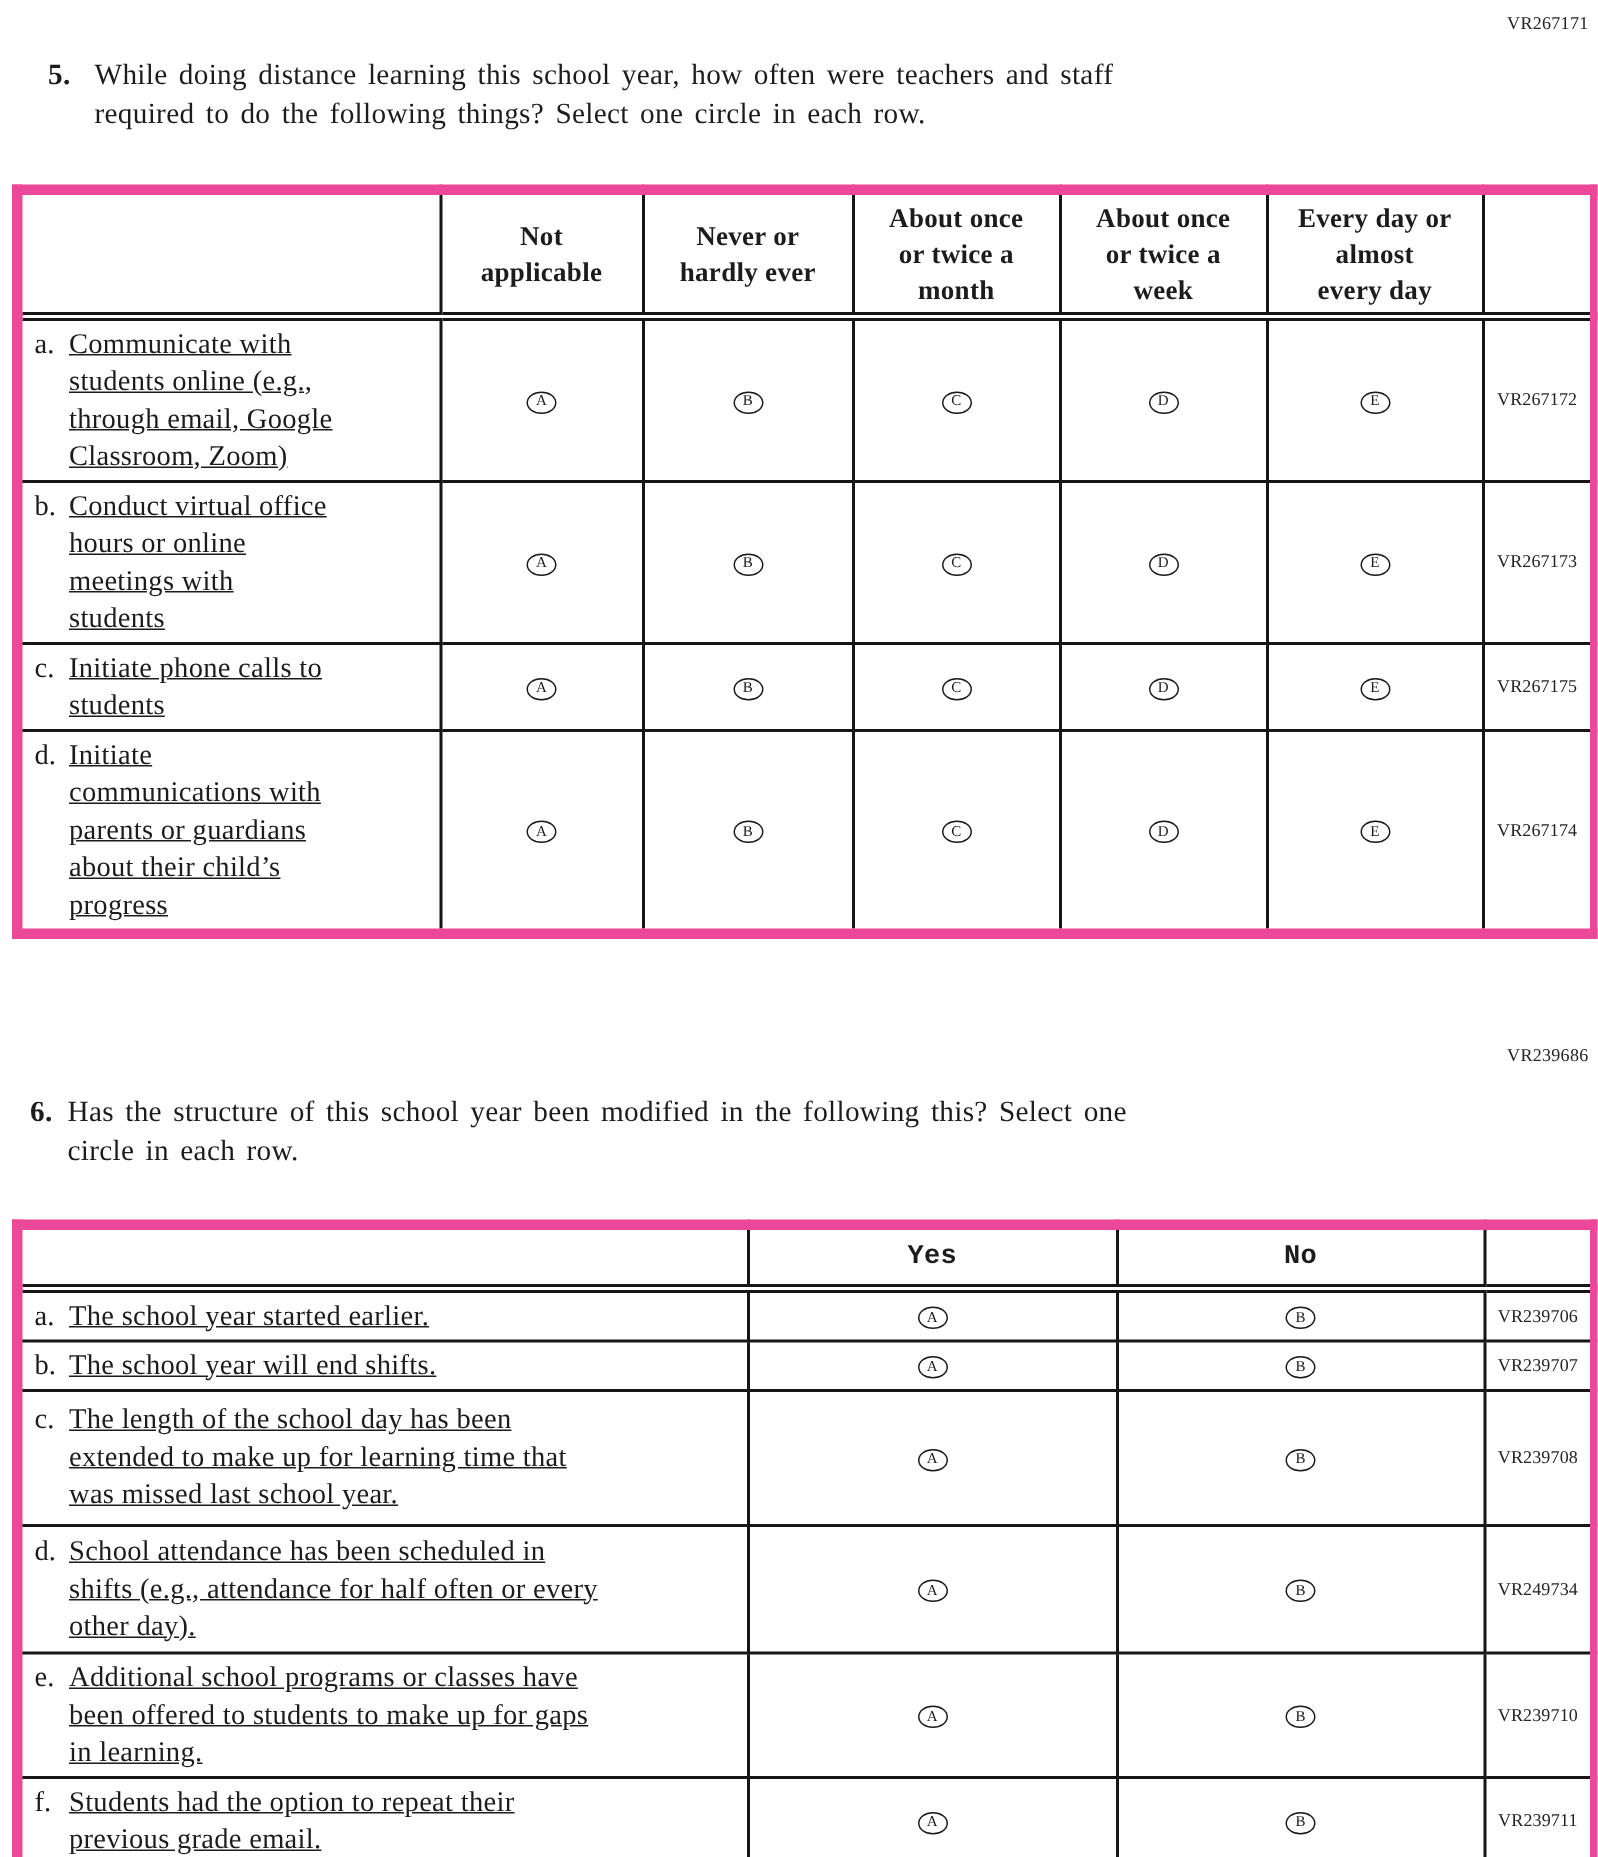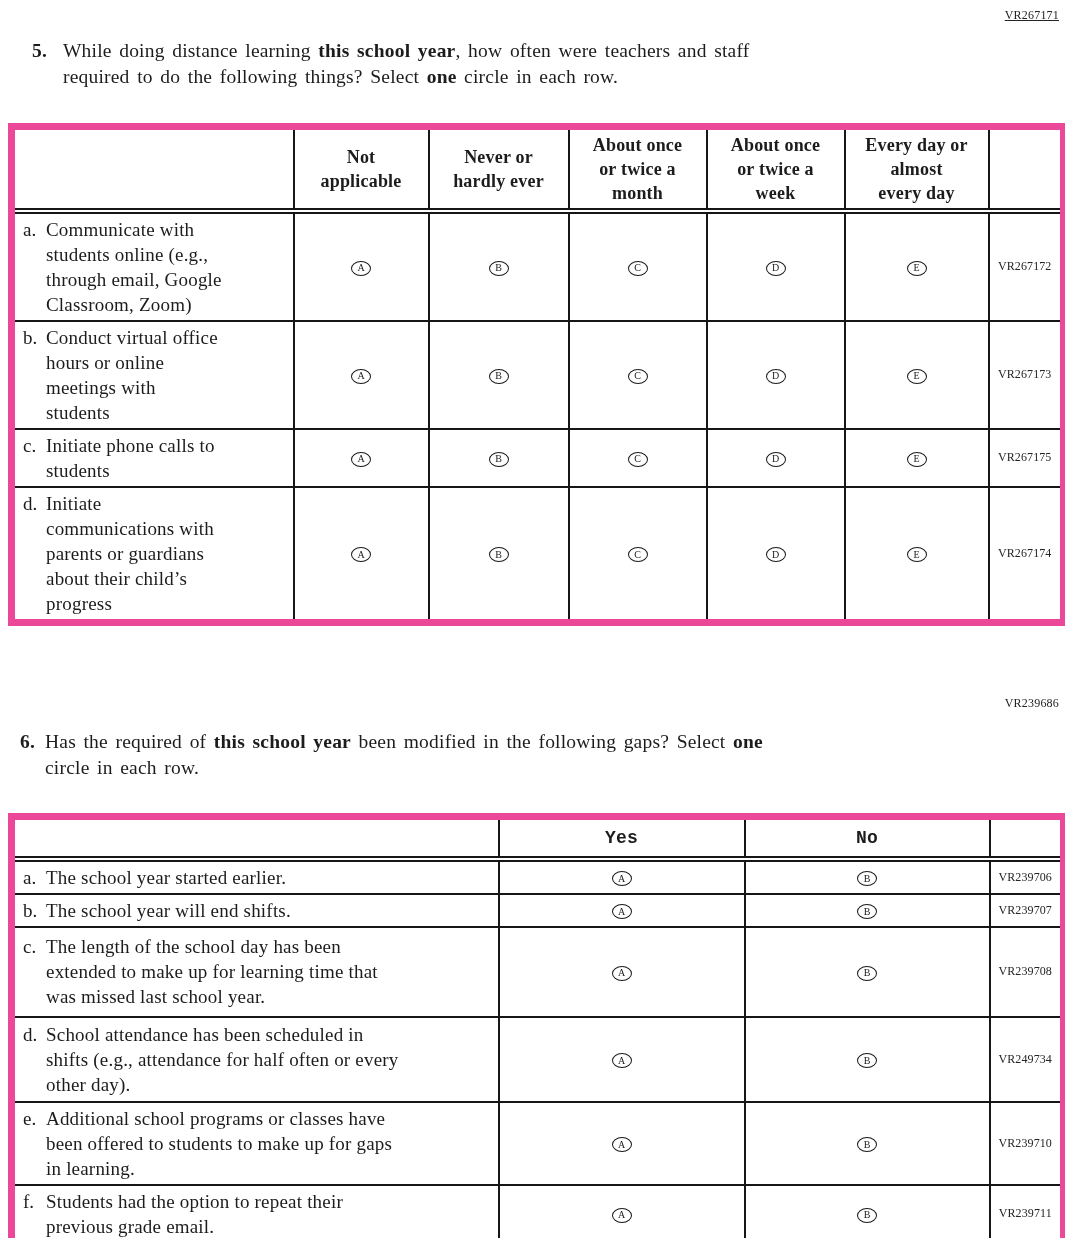--- a/index.html
+++ b/index.html
@@ -4,34 +4,34 @@
 <style>
   * { margin:0; padding:0; box-sizing:border-box; }
   html,body { background:#fff; }
   body {
     width:1065px; height:1238px; position:relative; overflow:hidden;
     font-family:"Liberation Serif", serif; color:#1c1c1c;
   }
   .vr-code {
     position:absolute; right:6px; font-size:12px; letter-spacing:.2px; color:#242424;
   }
-  #vr-top { top:8px;text-decoration:underline; }
+  #vr-top { top:8px; }
   #vr-mid { top:696px;font-family:Liberation Serif, serif; }
 
   .question {
     position:absolute; display:flex; font-size:19.5px; line-height:26px;
     letter-spacing:.2px; word-spacing:2.5px;
   }
   .question .qnum { font-weight:bold; }
   #q5 { left:32px; top:38px; }
   #q5 .qnum { flex:0 0 31px; }
   #q6 { left:20px; top:729px; }
   #q6 .qnum { flex:0 0 25px; }
   .qtext { white-space:pre-line; }
-  .qtext b { font-weight:bold; }
+  .qtext b { font-weight:normal; }
 
   table.grid {
     position:absolute; left:8px; width:1052px;
     border-collapse:collapse; table-layout:fixed;
     border:7px solid #ec4899;
   }
   #t1 { top:123px; }
   #t2 { top:813px; }
   .grid th, .grid td { border:2px solid #161616; }
   .grid thead th {
@@ -50,21 +50,21 @@
   #t1 tr.r0 { height:108px; } #t1 tr.r1 { height:106px; }
   #t1 tr.r2 { height:58px; }  #t1 tr.r3 { height:128px; }
   #t2 thead tr { height:42px;font-family:Liberation Mono, monospace; }
   #t2 tr.r0 { height:27px; } #t2 tr.r1 { height:27px; }
   #t2 tr.r2 { height:90px; } #t2 tr.r3 { height:85px; }
   #t2 tr.r4 { height:82px; } #t2 tr.r5 { height:56px; }
 
   .grid td.lbl { vertical-align:middle; padding:3px 6px 3px 8px; }
   .lblwrap { display:flex; }
   .rl { flex:0 0 23px; font-size:19px; line-height:25px; }
-  .lt { font-size:19px; line-height:25px; white-space:pre-line; letter-spacing:.2px; }
+  .lt { font-size:19px; line-height:25px; white-space:pre-line; letter-spacing:.2px;text-decoration:underline; }
 
   .grid td.optc { text-align:center; vertical-align:middle; }
   .opt {
     display:inline-flex; width:20px; height:15px;
     border:1.5px solid #1a1a1a; border-radius:50%;
     align-items:center; justify-content:center;
     font-size:10px; line-height:1; color:#1a1a1a;
     font-family:"Liberation Serif", serif;
   }
   .grid td.vrc {
@@ -180,21 +180,21 @@
       <td class="optc"><span class="opt">E</span></td>
       <td class="vrc">VR267174</td>
     </tr>
   </tbody>
 </table>
 
 <div class="vr-code" id="vr-mid">VR239686</div>
 
 <div class="question" id="q6">
   <span class="qnum">6.</span>
-  <div class="qtext"><span>Has the required of </span><b>this school year</b><span> been modified in the following gaps? Select </span><b>one</b><span>
+  <div class="qtext"><span>Has the structure of </span><b>this school year</b><span> been modified in the following this? Select </span><b>one</b><span>
 circle in each row.</span></div>
 </div>
 
 <table class="grid" id="t2">
   <colgroup>
     <col class="c-lbl">
       <col class="c-opt1">
       <col class="c-opt2">
       <col class="c-vr">
   </colgroup>

